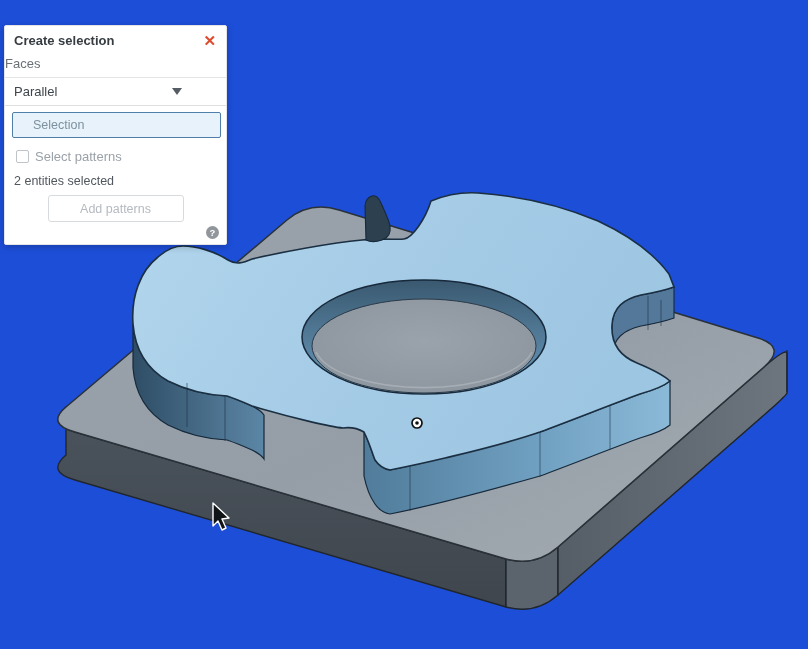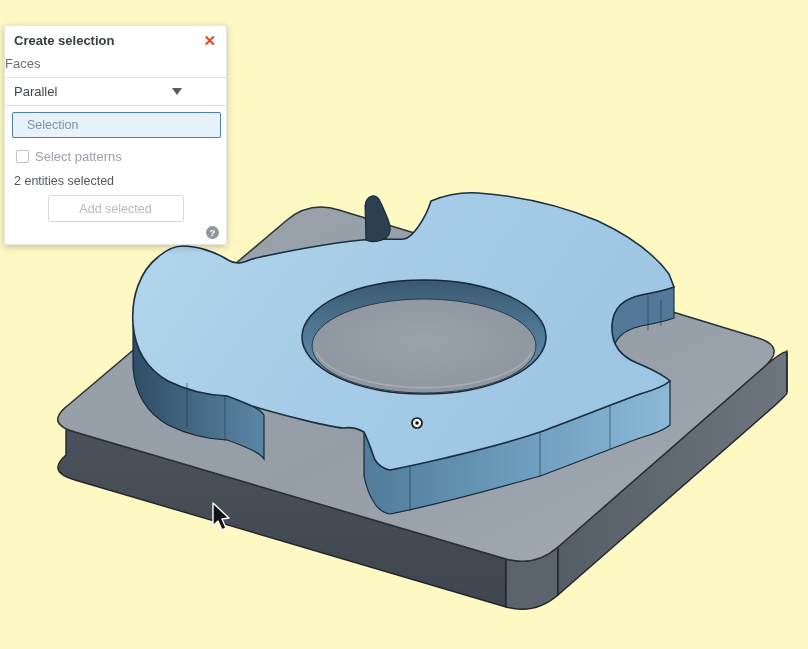--- a/index.html
+++ b/index.html
@@ -1,16 +1,16 @@
 <!DOCTYPE html>
 <html><head>
 <meta charset="utf-8">
 <style>
   html,body{margin:0;padding:0;background:#ffffff;}
-  #stage{position:relative;width:808px;height:649px;overflow:hidden;background:#fef9c3;
+  #stage{position:relative;width:808px;height:649px;overflow:hidden;background:#1d4ed8;
          font-family:"Liberation Sans",sans-serif;}
   svg{position:absolute;left:0;top:0;}
   
   .panel{position:absolute;left:4px;top:25px;width:223px;height:220px;background:#ffffff;
          border:1px solid #e3e5e7;border-radius:2px;box-shadow:0 2px 7px rgba(0,0,0,.22);
          box-sizing:border-box;z-index:30;}
   .panel-header{display:flex;align-items:center;justify-content:space-between;
                 padding:7px 10px 5px 9px;}
   .panel-title{font-size:13px;font-weight:700;color:#373c41;}
   .close-x{color:#dd4b2f;font-size:15px;font-weight:700;line-height:14px;cursor:pointer;}
@@ -19,21 +19,21 @@
        position:relative;}
   .tab.active{color:#2a66b0;font-weight:700;}
   .tab.active::after{content:"";position:absolute;left:0;right:0;bottom:-1px;height:3px;
                      background:#2a66b0;}
   .dropdown{display:flex;align-items:center;justify-content:space-between;
             padding:0 44px 0 9px;height:27px;border-bottom:1px solid #dddfe1;cursor:pointer;}
   .dropdown-value{font-size:13px;color:#3f454c;}
   .caret{width:0;height:0;border-left:5.5px solid transparent;border-right:5.5px solid transparent;
          border-top:7px solid #565c63;}
   .sel-input{margin:6px 5px 4px 7px;height:24px;background:#e7f2fa;border:1px solid #4f7fa9;
-             border-radius:2px;display:flex;align-items:center;padding-left:12px;}
+             border-radius:2px;display:flex;align-items:center;padding-left:18px;}
   .sel-input input{background:transparent;border:none;outline:none;font-size:12.5px;width:95%;
              font-family:"Liberation Sans",sans-serif;color:#3f454c;}
   .sel-input input::placeholder{color:#7d919f;opacity:1;}
   .chk-row{display:flex;align-items:center;margin:11px 12px 0 11px;}
   .chk{width:11px;height:11px;border:1px solid #bfc4c8;border-radius:2px;background:#fff;
        cursor:pointer;}
   .chk-label{font-size:13px;color:#9ba1a8;margin-left:6px;}
   .entities{font-size:12.5px;color:#51575e;margin:10px 0 0 9px;}
   .add-btn{display:block;margin:7px auto 0 auto;width:136px;height:27px;background:#ffffff;
            border:1px solid #d8dbde;border-radius:3px;color:#b4bac0;font-size:12.5px;
@@ -167,17 +167,17 @@
       <span class="caret"></span>
     </div>
     <div class="sel-input">
       <input placeholder="Selection" style="">
     </div>
     <div class="chk-row">
       <span class="chk"></span>
       <span class="chk-label">Select patterns</span>
     </div>
     <div class="entities">2 entities selected</div>
-    <button class="add-btn" disabled="">Add selected</button>
+    <button class="add-btn" disabled="">Add patterns</button>
     <div class="help">?</div>
   </div>
 
 </div>
 
 </body></html>

